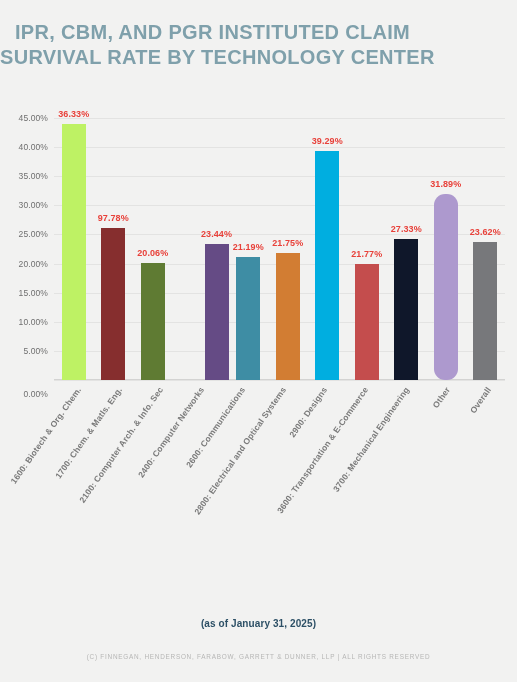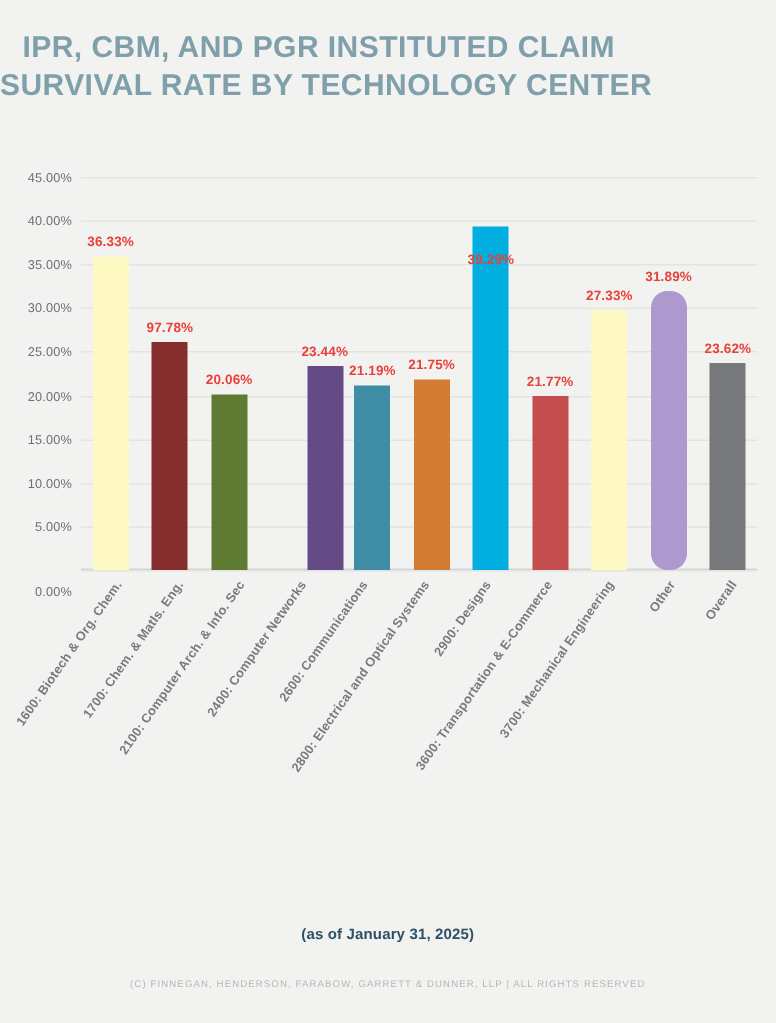--- a/index.html
+++ b/index.html
@@ -201,21 +201,21 @@
         <div class="gridline" style="top: 87.3333px;"></div>
         <div class="gridline" style="top: 116.444px;"></div>
         <div class="gridline" style="top: 145.556px;"></div>
         <div class="gridline" style="top: 174.667px;"></div>
         <div class="gridline" style="top: 203.778px;"></div>
         <div class="gridline" style="top: 232.889px;"></div>
         <div class="gridline" style="top: 262px;"></div>
       </div>
     <div class="bars" id="bars">
         <div class="bar-slot">
-          <div class="bar" title="1600: Biotech &amp; Org. Chem. 36.33%" style="height: 209px; background: #fef9c3;">
+          <div class="bar" title="1600: Biotech &amp; Org. Chem. 36.33%" style="height: 256px; background: #bef264;">
             <div class="bar-label" style="color: rgb(232, 65, 58);">36.33%</div>
           </div>
         </div>
         <div class="bar-slot">
           <div class="bar" title="1700: Chem. &amp; Matls. Eng. 26.10%" style="height: 151.96px; background: rgb(134, 46, 46);">
             <div class="bar-label" style="color: rgb(232, 65, 58);">97.78%</div>
           </div>
         </div>
         <div class="bar-slot">
           <div class="bar" title="2100: Computer Arch. &amp; Info. Sec 20.06%" style="height: 116.794px; background: rgb(95, 123, 51);">
@@ -232,30 +232,30 @@
             <div class="bar-label" style="color: rgb(232, 65, 58);">21.19%</div>
           </div>
         </div>
         <div class="bar-slot">
           <div class="bar" title="2800: Electrical and Optical Systems 21.75%" style="height: 126.633px; background: rgb(210, 125, 51);">
             <div class="bar-label" style="color: rgb(232, 65, 58);">21.75%</div>
           </div>
         </div>
         <div class="bar-slot">
           <div class="bar" title="2900: Designs 39.29%" style="height: 228.755px; background: rgb(0, 174, 224);">
-            <div class="bar-label" style="color: rgb(232, 65, 58); margin-top: 32px;">39.29%</div>
+            <div class="bar-label" style="color: rgb(232, 65, 58);">39.29%</div>
           </div>
         </div>
         <div class="bar-slot">
           <div class="bar" title="3600: Transportation &amp; E-Commerce 21.77%" style="height: 116px; background: rgb(196, 77, 77);">
             <div class="bar-label" style="color: rgb(232, 65, 58);">21.77%</div>
           </div>
         </div>
         <div class="bar-slot">
-          <div class="bar" title="3700: Mechanical Engineering 27.33%" style="height: 173px; background: #fef9c3;">
+          <div class="bar" title="3700: Mechanical Engineering 27.33%" style="height: 141px; background: #0f172a;">
             <div class="bar-label" style="color: rgb(232, 65, 58);">27.33%</div>
           </div>
         </div>
         <div class="bar-slot">
           <div class="bar" title="Other 31.89%" style="height: 185.671px; background: rgb(173, 153, 206); border-radius: 11px;">
             <div class="bar-label" style="color: rgb(232, 65, 58);">31.89%</div>
           </div>
         </div>
         <div class="bar-slot">
           <div class="bar" title="Overall 23.62%" style="height: 137.521px; background: rgb(119, 120, 123);">

